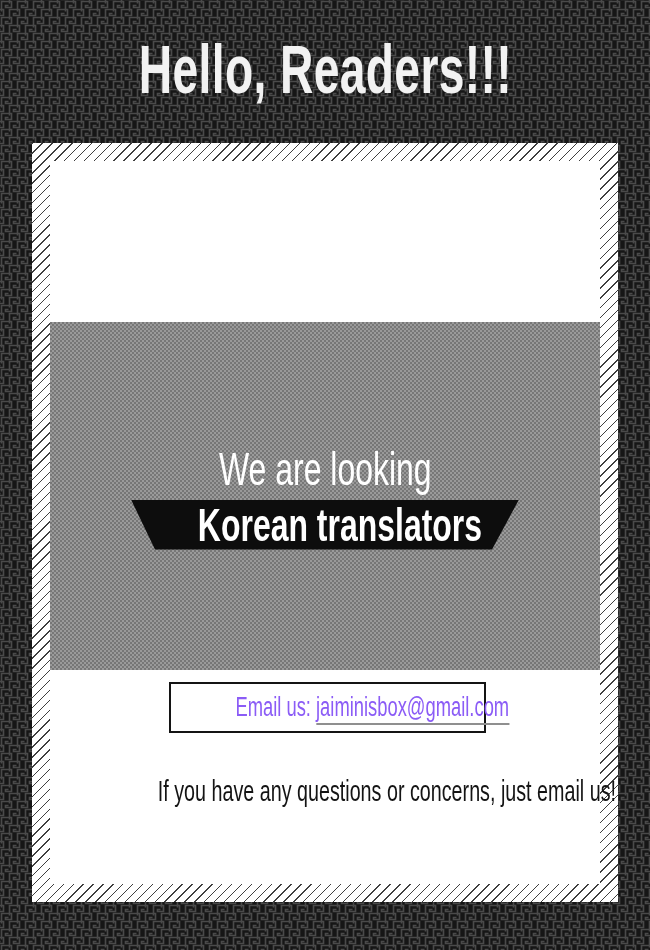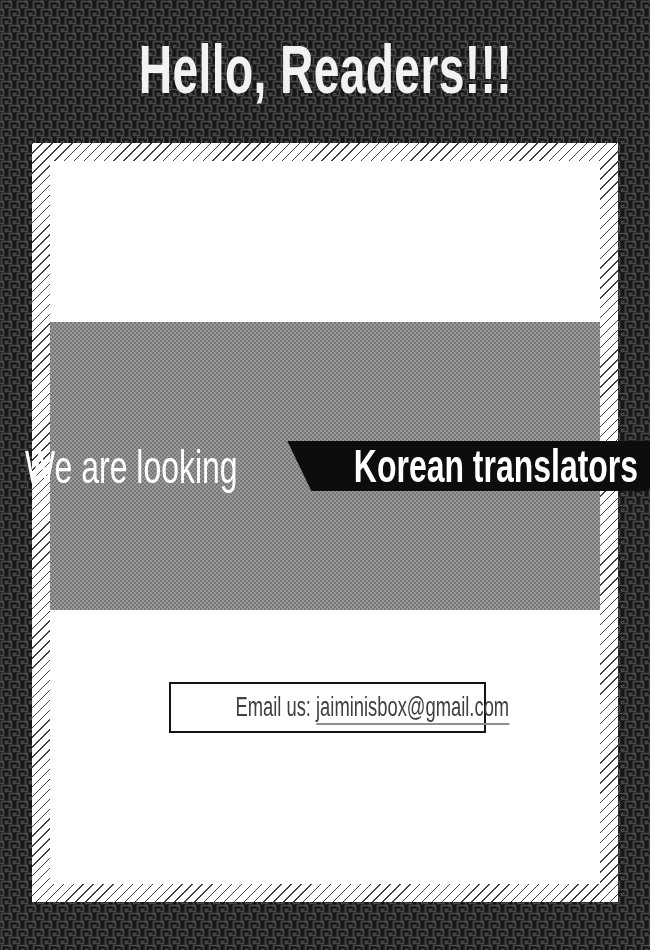--- a/index.html
+++ b/index.html
@@ -46,28 +46,28 @@
   }
   .panel-inner {
     position: absolute;
     inset: 18px;
     background: #ffffff;
   }
 
   .gray-band {
     position: absolute;
     left: 0; right: 0; top: 161px;
-    height: 288px;
+    height: 348px;
     background-color: #898989;
     background-image: repeating-conic-gradient(
       rgba(255,255,255,0.14) 0deg 90deg,
       rgba(0,0,0,0.13) 90deg 180deg);
     background-size: 4px 4px;
     display: flex;
-    flex-direction: row;
+    flex-direction: column;
     align-items: center;
     justify-content: center;
     color: #ffffff;
     font-size: 47px;
   }
   .band-line {
     line-height: 57px;
     font-weight: 400;
     text-align: center;
     width: 100%;
@@ -87,21 +87,21 @@
   .email-box {
     position: absolute;
     left: 119px; top: 521px;
     width: 317px; height: 51px;
     box-sizing: border-box;
     border: 2px solid #141414;
     background: #ffffff;
     text-align: center;
     line-height: 46px;
     font-size: 27px;
-    color: #404040;
+    color: #8b5cf6;
   }
   .email-link {
     border-bottom: 2px solid #8f8f8f;
     padding-bottom: 1px;
     cursor: pointer;
   }
 
   .footer-note {
     position: absolute;
     left: 0; right: 0; top: 612px;
@@ -148,17 +148,20 @@
         </div>
       </div>
 
       <div class="email-box">
         <span class="cond">
           <span>Email us:</span>
           <span class="email-link">jaiminisbox@gmail.com</span>
         </span>
       </div>
 
+      <div class="footer-note">
+        <span class="cond">If you have any questions or concerns, just email us!</span>
+      </div>
 
     </div>
   </div>
 
 </div>
 
 </body></html>

